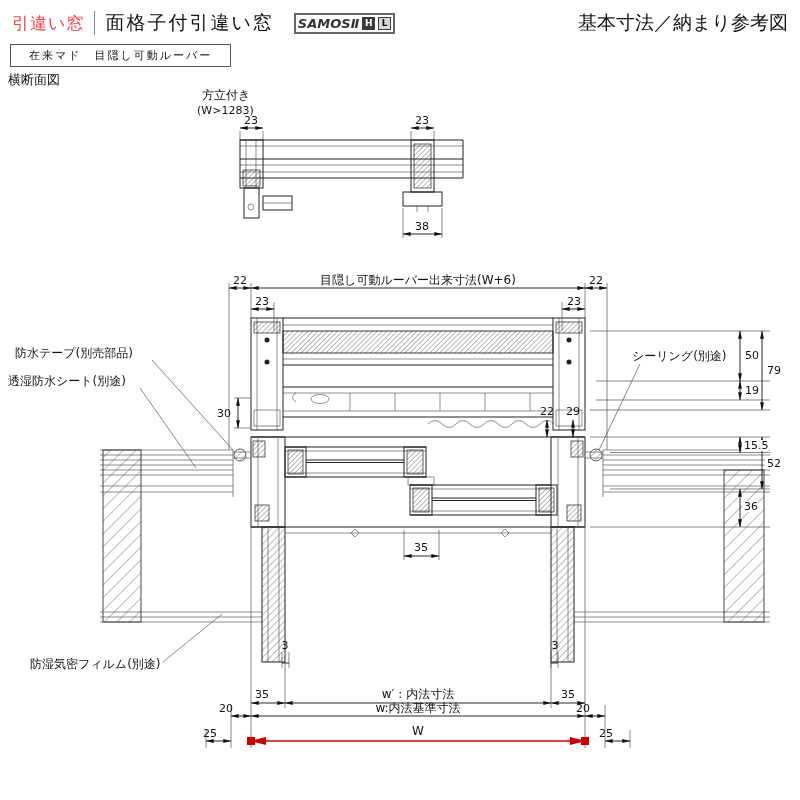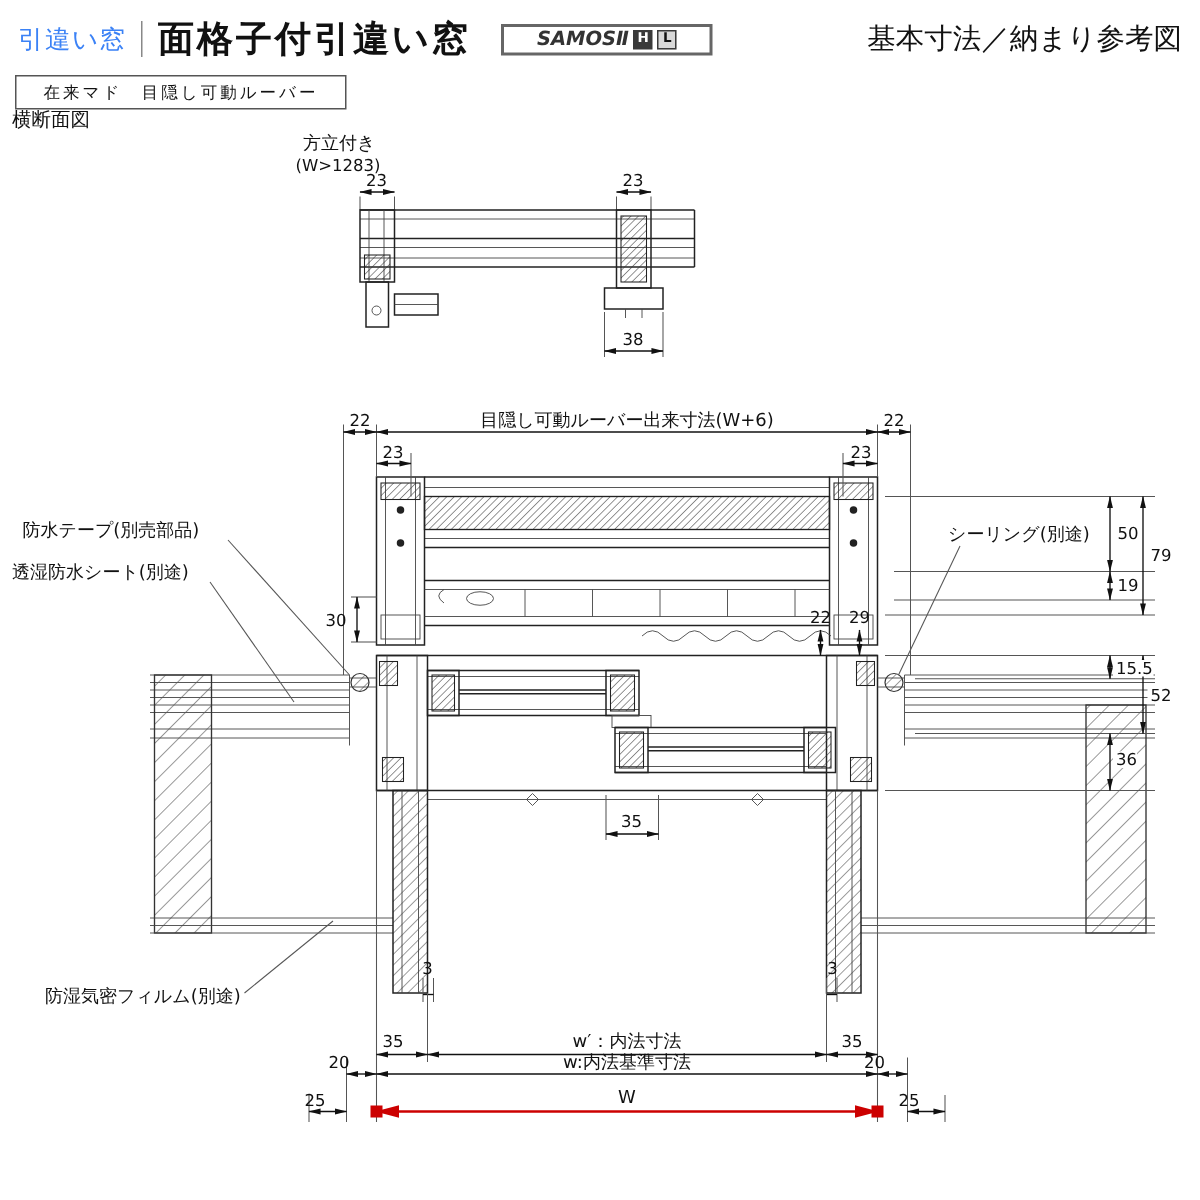--- a/index.html
+++ b/index.html
@@ -1,22 +1,22 @@
 <!DOCTYPE html>
 <html><head>
 <meta charset="utf-8">
 <style>
   *{margin:0;padding:0;box-sizing:border-box}
   html,body{width:800px;height:800px;background:#fff;overflow:hidden;
     font-family:"DejaVu Sans","Liberation Sans",sans-serif;color:#111;position:relative}
   .hdr{display:flex;align-items:center;gap:10px;padding:10px 12px 0 12px;position:relative;z-index:2}
-  .cat{font-size:17px;color:#3b82f6;letter-spacing:1px}
+  .cat{font-size:17px;color:#ef4444;letter-spacing:1px}
   .vline{width:1px;height:24px;background:#888}
-  .title{font-size:24px;font-weight:bold;letter-spacing:2px}
-  .badge{display:flex;align-items:center;gap:3px;border:2px solid #666;padding:1px 22px;
+  .title{font-size:19px;font-weight:normal;letter-spacing:2px}
+  .badge{display:flex;align-items:center;gap:3px;border:2px solid #666;padding:1px 2px;
     font-size:13px;font-weight:bold;font-style:italic;color:#333;margin-left:10px}
   .tag{font-style:normal;font-size:9px;font-weight:bold;width:13px;height:13px;
     display:flex;align-items:center;justify-content:center}
   .tagH{background:#3a3a3a;color:#fff}
   .tagL{border:1px solid #3a3a3a;color:#111;background:#d8d8d8}
   .note{margin-left:auto;font-size:19px}
   .spec{display:inline-block;border:1px solid #555;padding:3px 18px;margin:8px 0 0 10px;
     font-size:11px;letter-spacing:2px;position:relative;z-index:2}
   svg{position:absolute;left:0;top:0;z-index:1}
   .ln{stroke:#222;stroke-width:1;fill:none}

